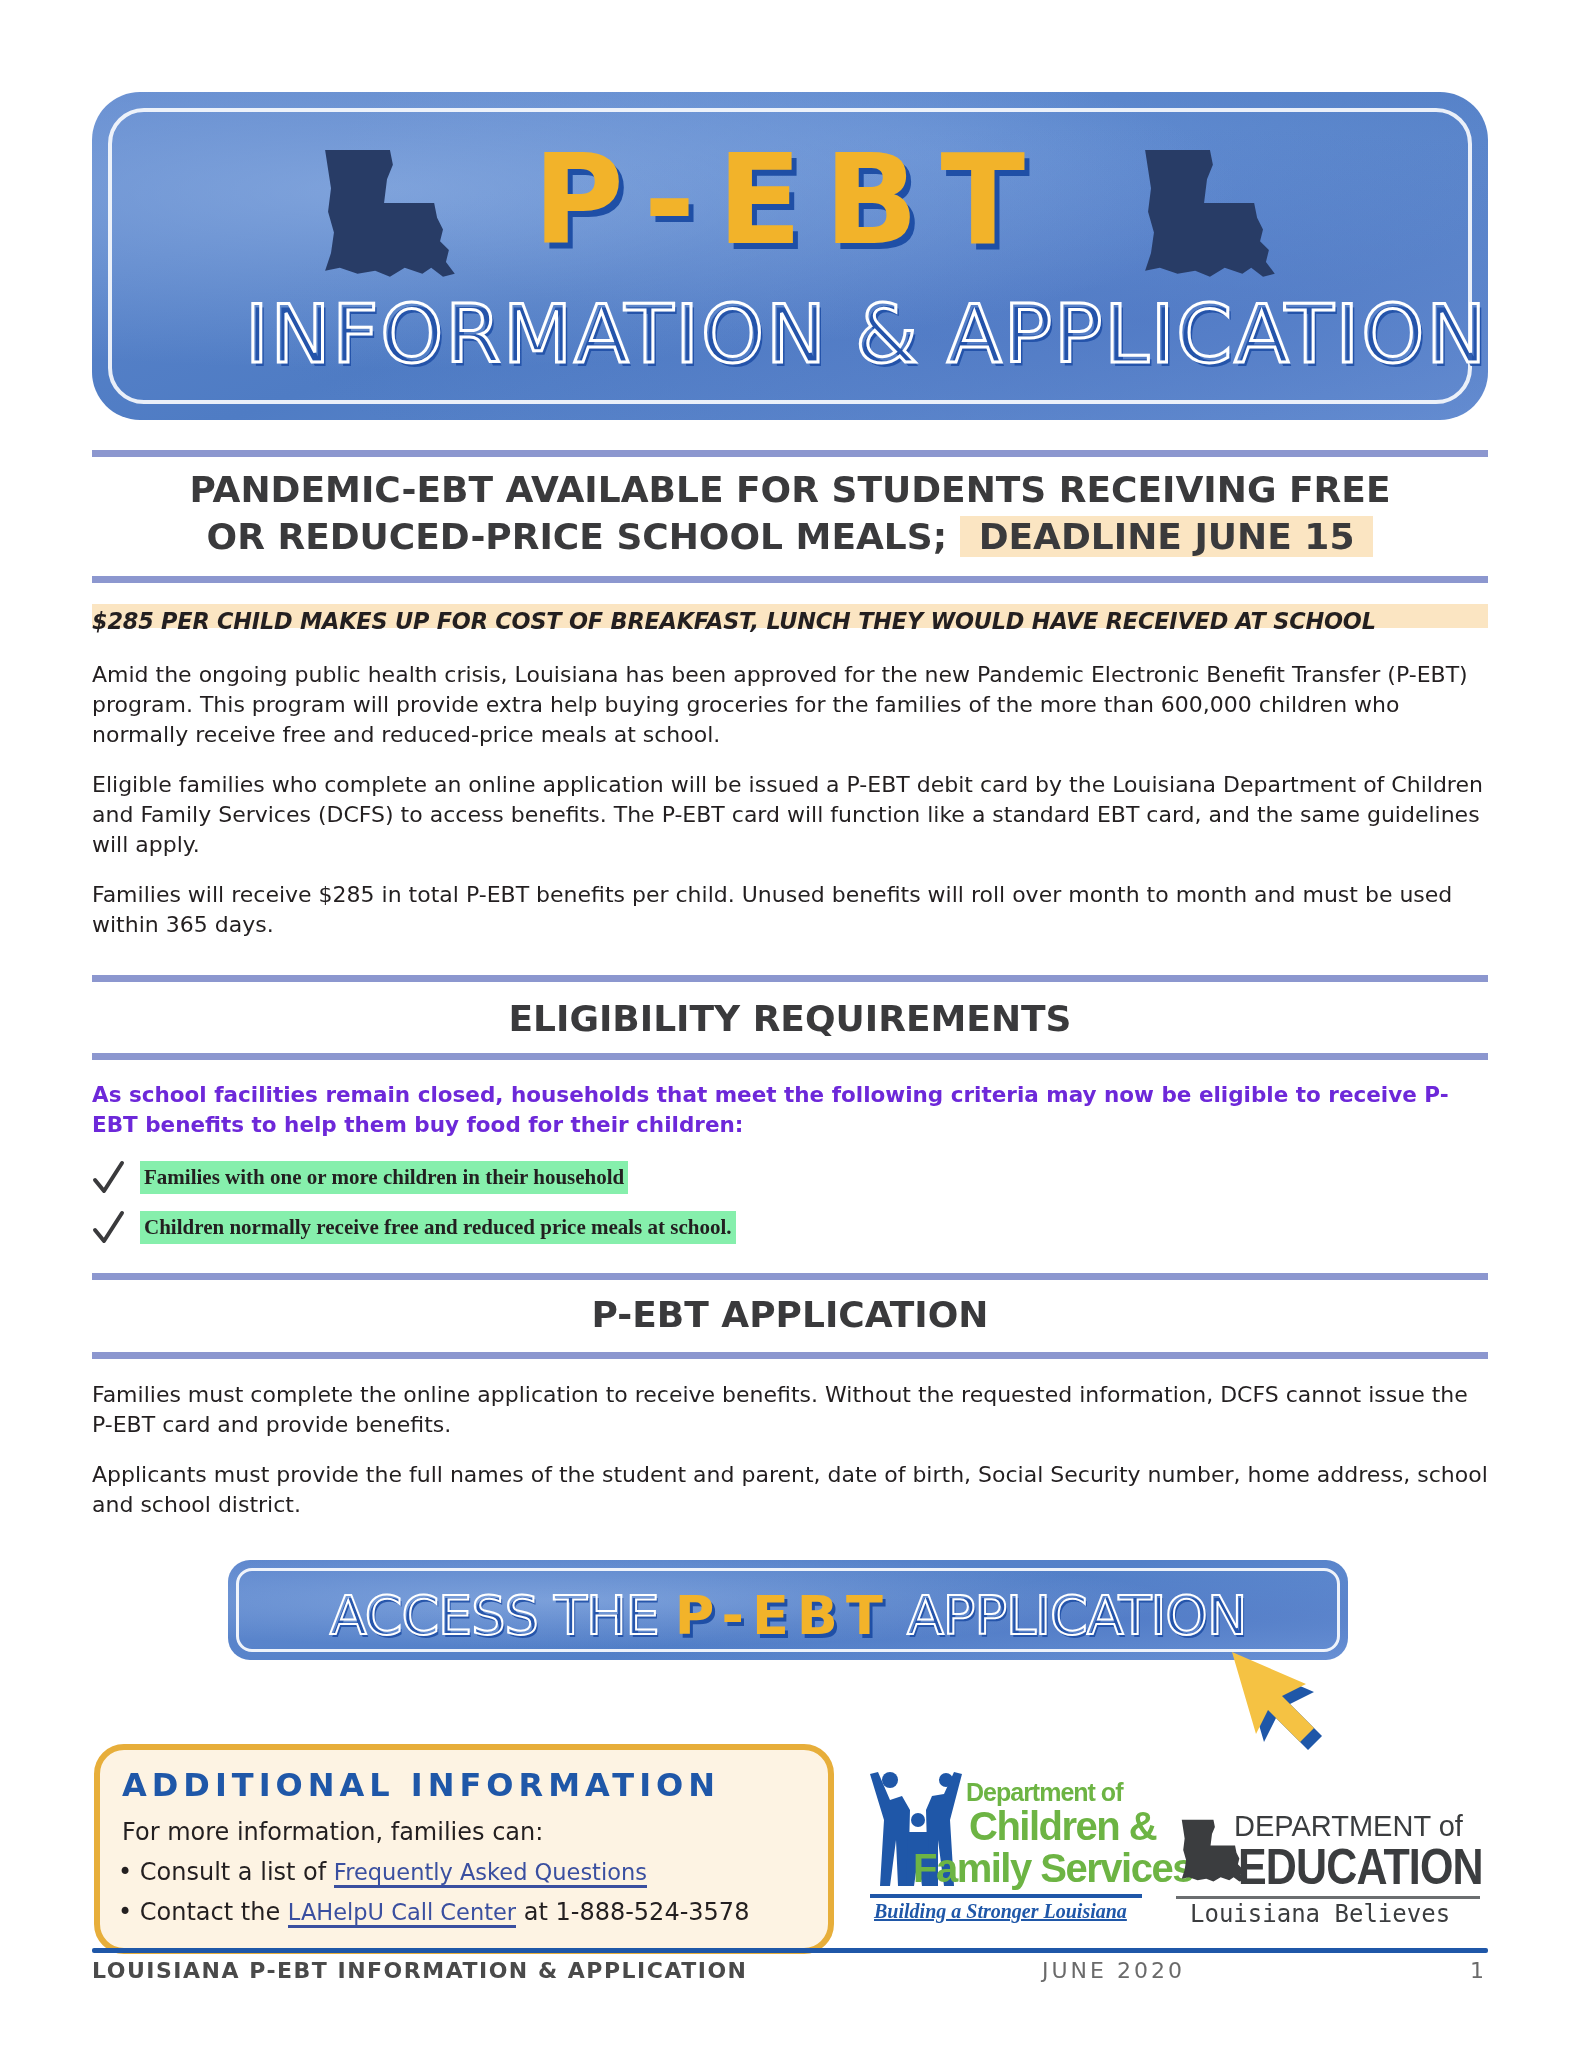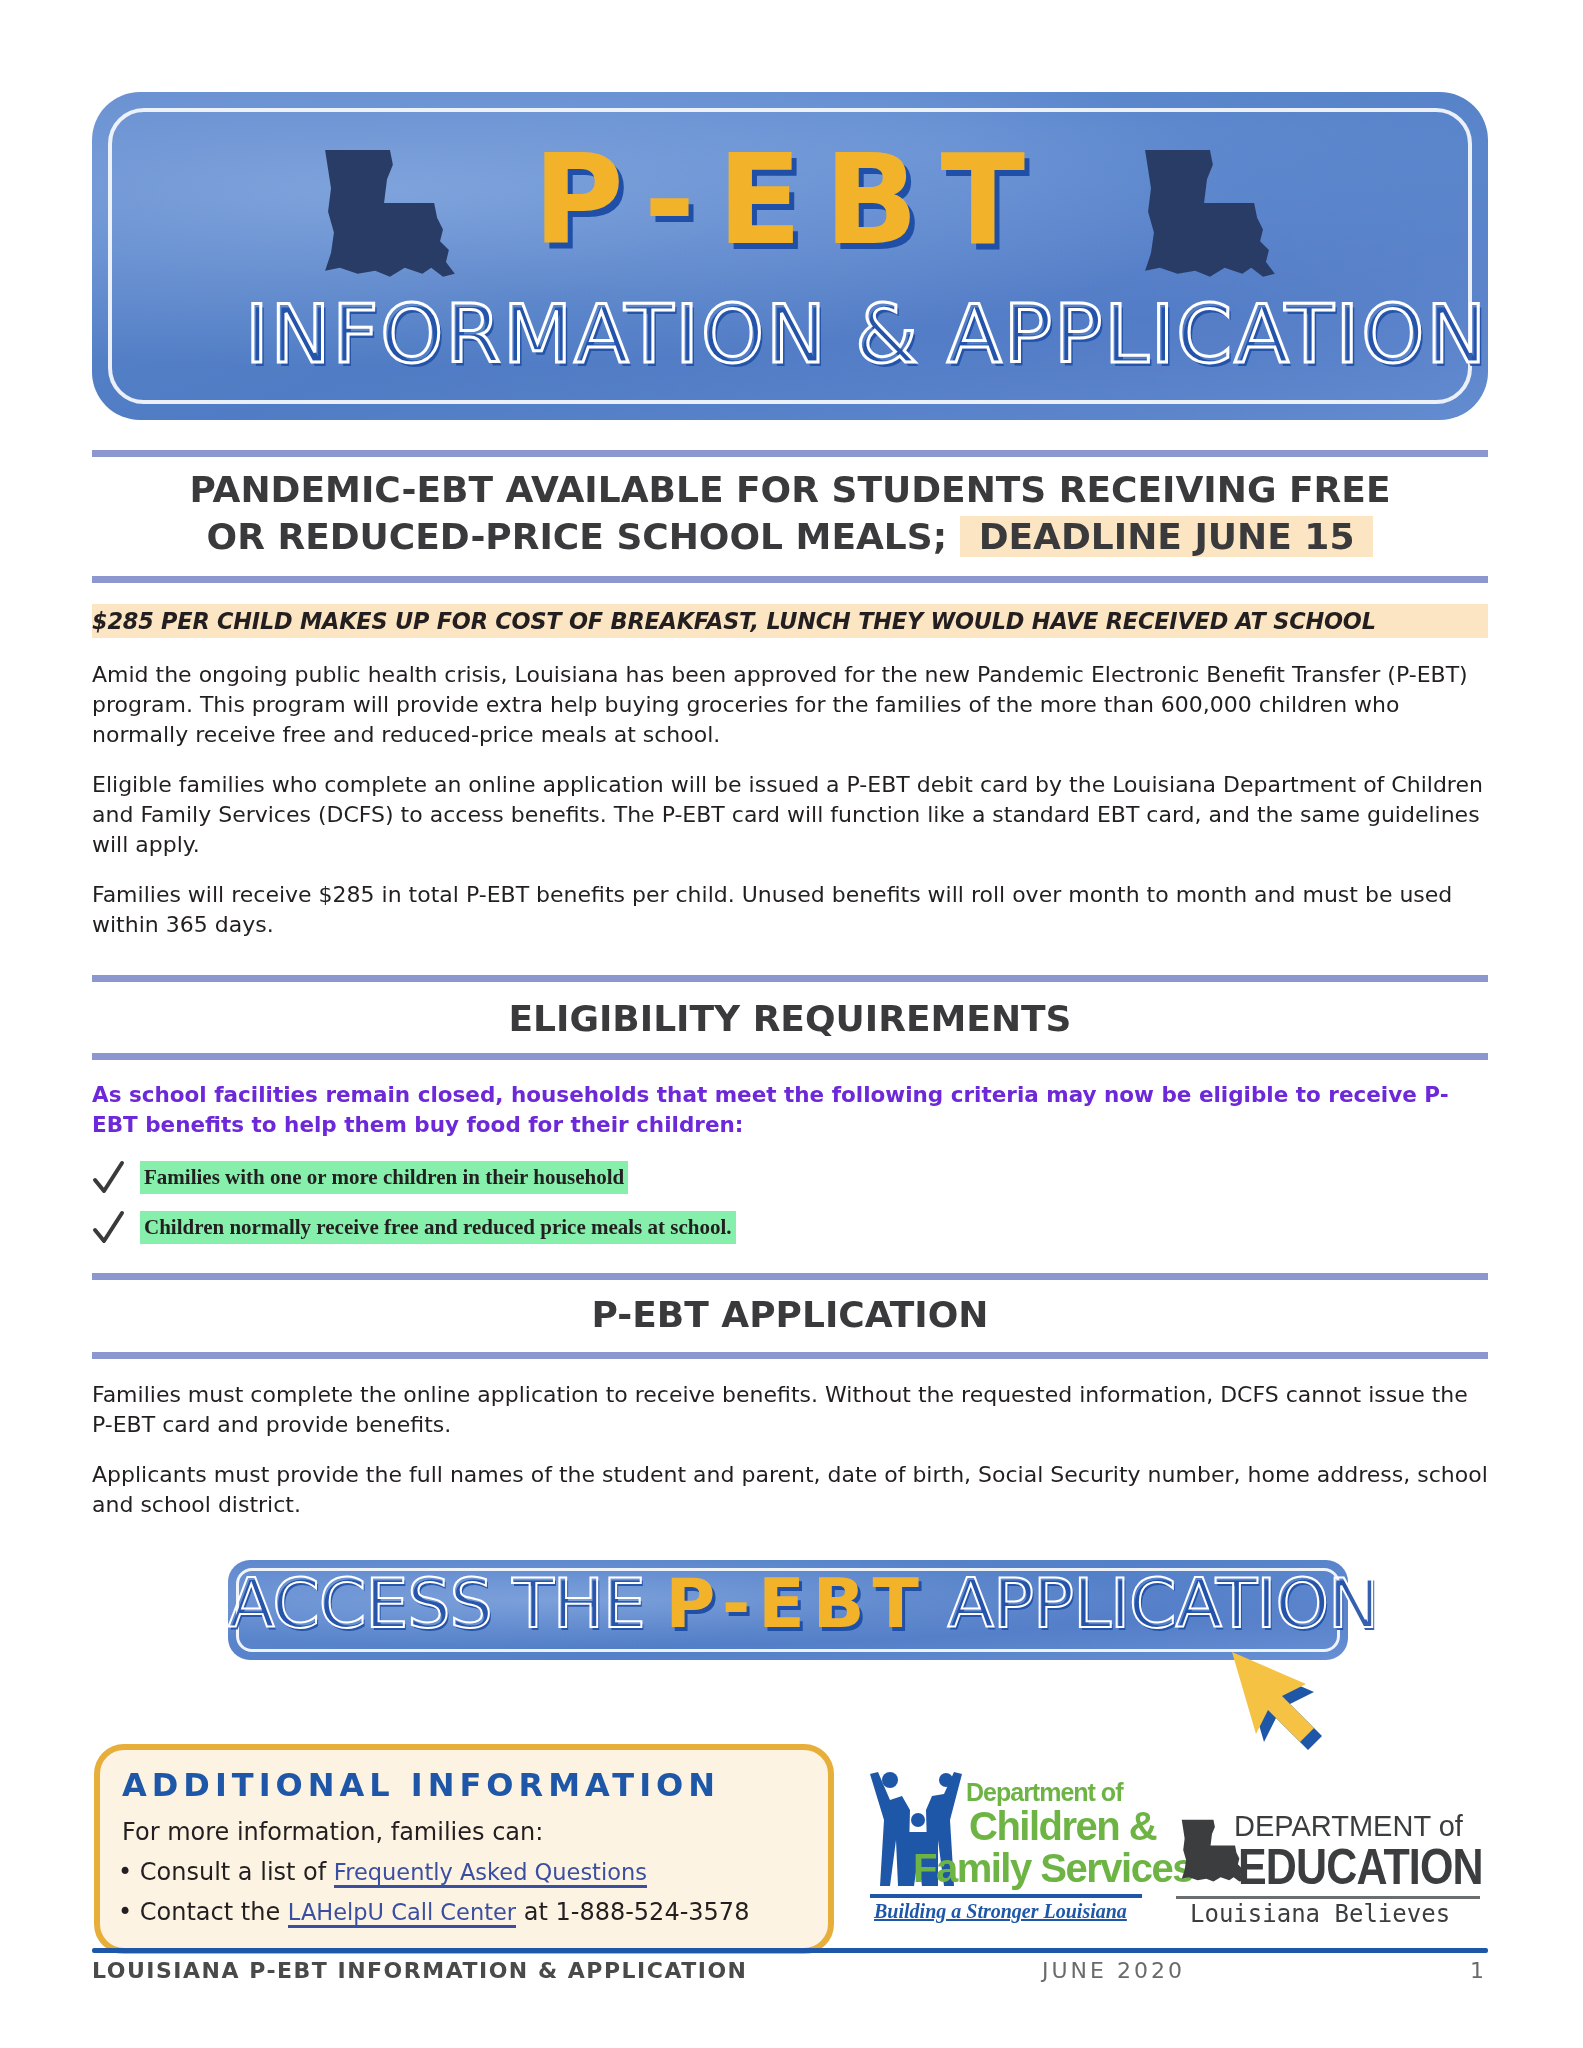--- a/index.html
+++ b/index.html
@@ -31,21 +31,21 @@
 
   
   .rule { position:absolute; left:92px; width:1396px; height:7px; background:#8c97cf; }
 
   
   .headline { position:absolute; left:92px; width:1396px; top:466px; text-align:center;
           font-family:"DejaVu Sans", sans-serif; font-weight:bold; font-size:36px;
           line-height:47px; color:#3a3a3c; }
   .hl-mark { background:#fbe5c2; padding:0 19px; }
 
-  .subhead { position:absolute; left:92px; top:604px; width:1396px; height:34px;
+  .subhead { position:absolute; left:92px; top:604px; width:1396px; height:24px;
           background:#fbe5c2; font-family:"DejaVu Sans", sans-serif; font-weight:bold;
           font-style:italic; font-size:22.4px; line-height:34px; color:#231f20;
           white-space:nowrap; letter-spacing:-0.2px; }
 
   .para { position:absolute; left:92px; width:1400px; font-family:"DejaVu Sans", sans-serif;
           font-size:22px; line-height:30px; color:#231f20; margin:0; }
 
   .section-title { position:absolute; left:92px; width:1396px; text-align:center;
           font-family:"DejaVu Sans", sans-serif; font-weight:bold; font-size:36px;
           color:#3a3a3c; }
@@ -59,22 +59,22 @@
           font-size:21px; padding:4px 4px; color:#231f20; }
 
   
   .cta { position:absolute; left:228px; top:1560px; width:1120px; height:100px; border-radius:22px;
           background:
             radial-gradient(ellipse at 30% 40%, rgba(160,190,235,0.5), transparent 55%),
             radial-gradient(ellipse at 80% 60%, rgba(70,110,190,0.4), transparent 60%),
             linear-gradient(170deg,#5f88ce,#5380c8 55%,#6b93d6); cursor:pointer; }
   .cta-border { position:absolute; left:8px; top:8px; right:8px; bottom:8px;
           border:3px solid rgba(255,255,255,0.9); border-radius:16px; }
-  .cta-text { position:absolute; left:0; right:0; top:4px; text-align:center;
-          font-family:"DejaVu Sans", sans-serif; font-size:68px; color:transparent;
+  .cta-text { position:absolute; left:0; right:0; top:24px; text-align:center;
+          font-family:"DejaVu Sans", sans-serif; font-size:54px; color:transparent;
           -webkit-text-stroke:2px #ffffff; text-shadow:2px 3px 0 rgba(31,79,166,0.9);
           white-space:nowrap; letter-spacing:-1px; }
   .cta-accent { color:#f2b32a; -webkit-text-stroke:0; font-weight:bold; letter-spacing:8px;
           text-shadow:3px 4px 0 #1f4fa6; }
   .cursor-icon { position:absolute; left:1224px; top:1650px; width:120px; height:110px; }
 
   
   .info-box { position:absolute; left:94px; top:1711px; width:740px; height:210px;
           background:#fdf3e3; border:6px solid #e7ae3a; border-radius:30px; box-sizing:border-box;margin-top:33px; }
   .info-title { position:absolute; left:22px; top:16px; font-family:"DejaVu Sans", sans-serif;

